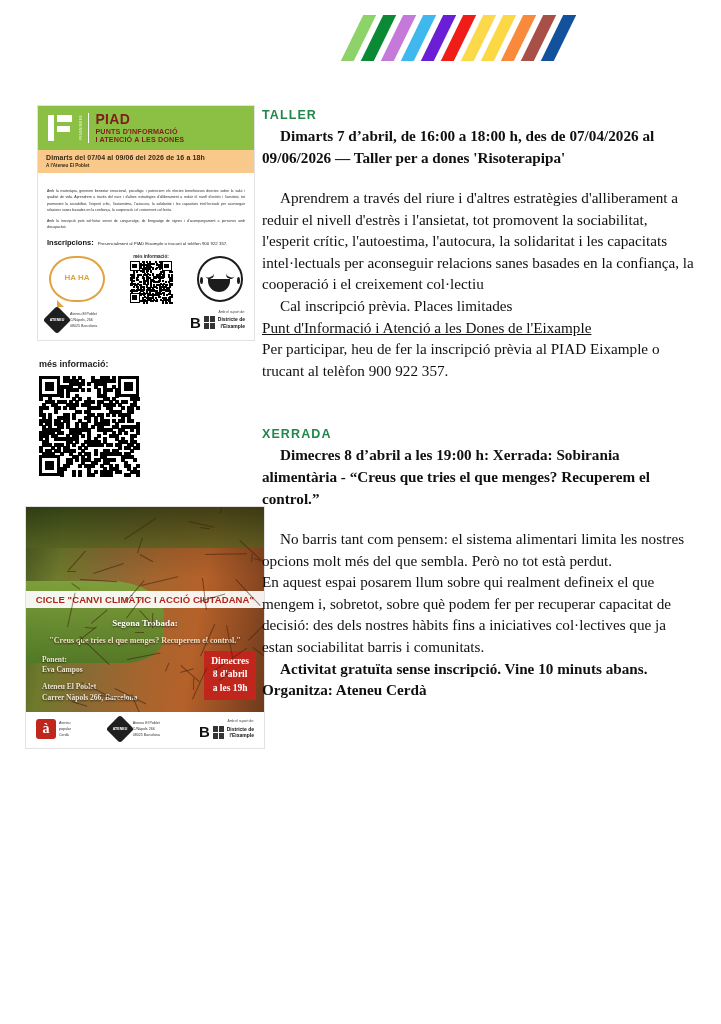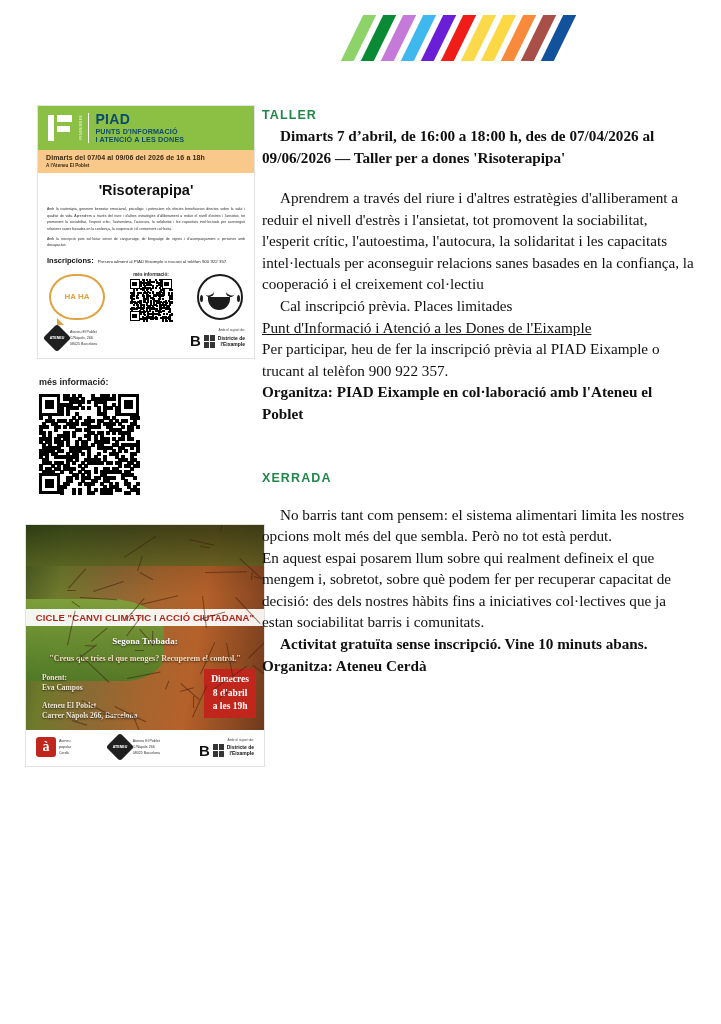--- a/index.html
+++ b/index.html
@@ -81,21 +81,21 @@
     writing-mode: vertical-rl;
     transform: rotate(180deg);
     font-family: "Liberation Sans", sans-serif;
     font-size: 3.4px;
     letter-spacing: .4px;
     color: #ffffff;
     margin-right: 5px;
     line-height: 1;
   }
   .piad-rule { width: 1px; height: 30px; background: #ffffff; margin-right: 6px; }
-  .piad-text { color: #0c4a6e; font-family: "Liberation Sans", sans-serif; line-height: 1.12; }
+  .piad-text { color: #7f1d1d; font-family: "Liberation Sans", sans-serif; line-height: 1.12; }
   .piad-text .p-title { font-size: 14px; font-weight: bold; letter-spacing: .3px; }
   .piad-text .p-sub { font-size: 7.2px; font-weight: bold; letter-spacing: .15px; }
 
   .piad-band {
     background: #f8c98a;
     padding: 4px 8px 5px;
     font-family: "Liberation Sans", sans-serif;
     color: #3a2a10;
   }
   .piad-band .bd1 { font-size: 7px; font-weight: bold; letter-spacing: .1px; }
@@ -463,21 +463,20 @@
         </div>
       </div>
 
       <div class="piad-band">
         <div class="bd1">Dimarts del 07/04 al 09/06 del 2026 de 16 a 18h</div>
         <div class="bd2">A l'Ateneu El Poblet</div>
       </div>
 
       <div class="piad-body">
         <div class="piad-h1">
-          <div>'Risoterapipa'</div>
         </div>
 
         <div class="piad-p">Amb la risoteràpia, generem benestar emocional, psicològic i potenciem els efectes beneficiosos directes sobre la salut i qualitat de vida. Aprendrem a través del riure i d'altres estratègies d'alliberament a reduir el nivell d'estrès i l'ansietat, tot promovent la sociabilitat, l'esperit crític, l'autoestima, l'autocura, la solidaritat i les capacitats intel·lectuals per aconseguir relacions sanes basades en la confiança, la cooperació i el creixement col·lectiu.</div>
         <div class="piad-p">Amb la inscripció pots sol·licitar servei de cangurratge, de llenguatge de signes i d'acompanyament a persones amb discapacitat.</div>
 
         <div class="piad-insc">
           <div class="lab">Inscripcions:</div>
           <div class="val">Presencialment al PIAD Eixample o trucant al telèfon 900 922 357.</div>
         </div>
 
@@ -1459,24 +1458,24 @@
 
   <div class="col-right">
 
     <section>
       <div class="kicker">TALLER</div>
       <p class="lead">Dimarts 7 d’abril, de 16:00 a 18:00 h, des de 07/04/2026 al 09/06/2026 — Taller per a dones 'Risoterapipa'</p>
       <p class="body-p indent gap-lg">Aprendrem a través del riure i d'altres estratègies d'alliberament a reduir el nivell d'estrès i l'ansietat, tot promovent la sociabilitat, l'esperit crític, l'autoestima, l'autocura, la solidaritat i les capacitats intel·lectuals per aconseguir relacions sanes basades en la confiança, la cooperació i el creixement col·lectiu</p>
       <p class="body-p indent">Cal inscripció prèvia. Places limitades</p>
       <p class="body-p"><span class="link">Punt d'Informació i Atenció a les Dones de l'Eixample</span></p>
       <p class="body-p">Per participar, heu de fer la inscripció prèvia al PIAD Eixample o trucant al telèfon 900 922 357.</p>
-      <p class="strong-p">Organitza: PIAD Eixample en col·laboració amb l'Ateneu el Poblet</p>
     </section>
 
     <section class="sec2">
       <div class="kicker">XERRADA</div>
+      <p class="lead">Dimecres 8 d’abril a les 19:00 h: Xerrada: Sobirania alimentària - “Creus que tries el que menges? Recuperem el control.”</p>
       <p class="body-p indent gap-lg">No barris tant com pensem: el sistema alimentari limita les nostres opcions molt més del que sembla. Però no tot està perdut.</p>
       <p class="body-p">En aquest espai posarem llum sobre qui realment defineix el que mengem i, sobretot, sobre què podem fer per recuperar capacitat de decisió: des dels nostres hàbits fins a iniciatives col·lectives que ja estan sociabilitat barris i comunitats.</p>
       <p class="strong-p indent">Activitat gratuïta sense inscripció. Vine 10 minuts abans.</p>
       <p class="strong-p">Organitza: Ateneu Cerdà</p>
     </section>
   </div>
 </div>
 
 </body></html>

